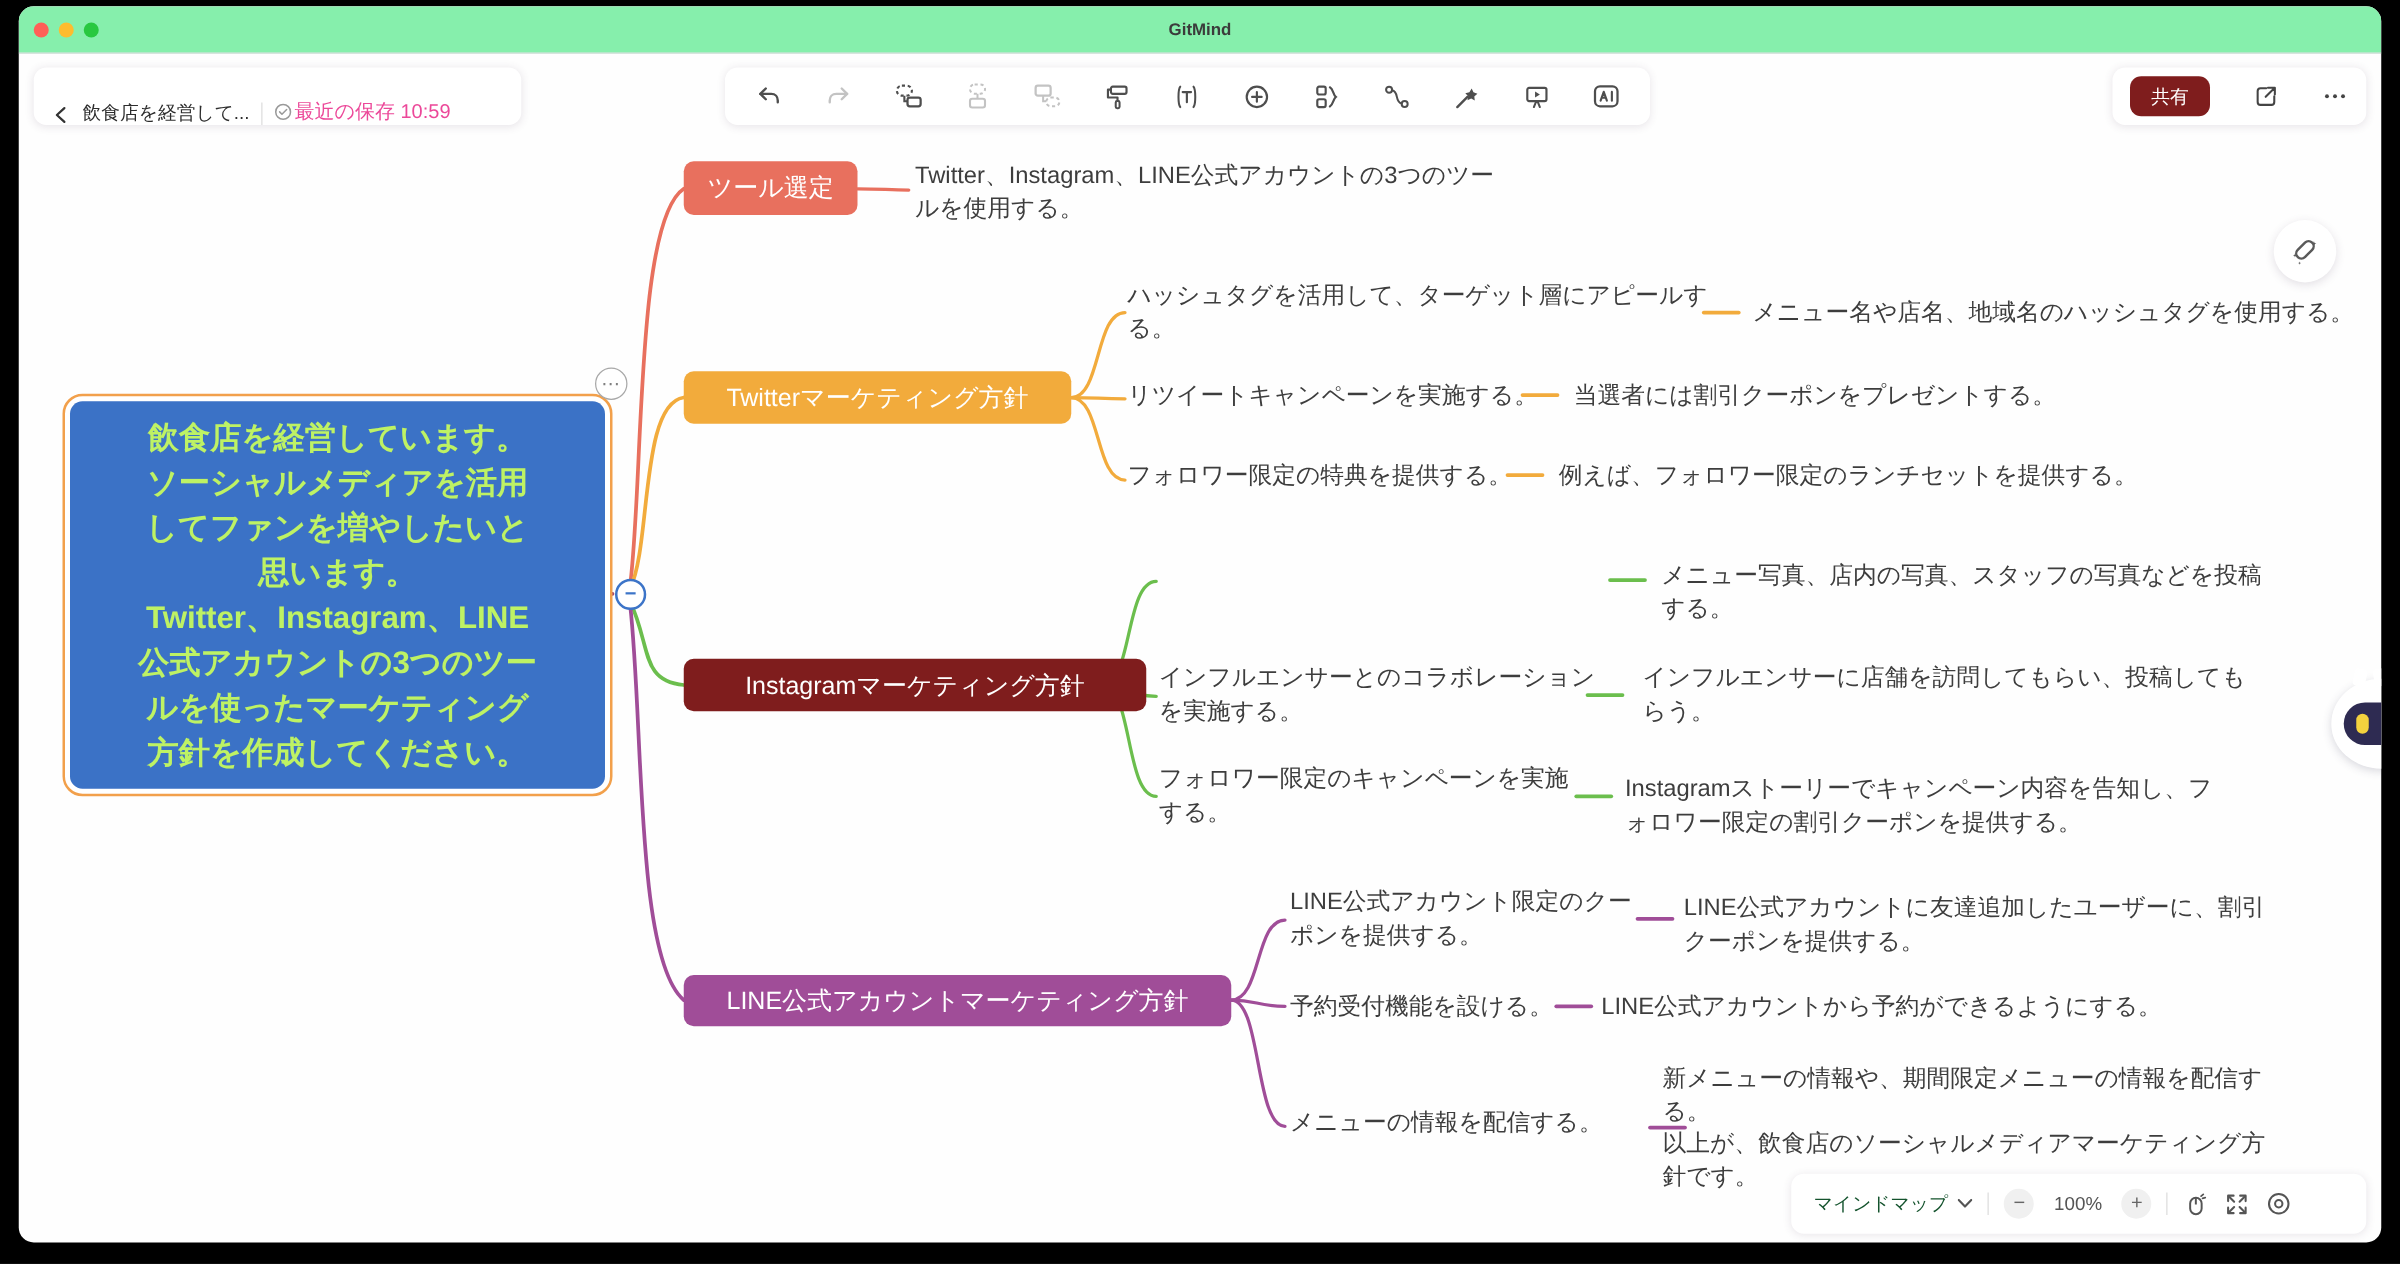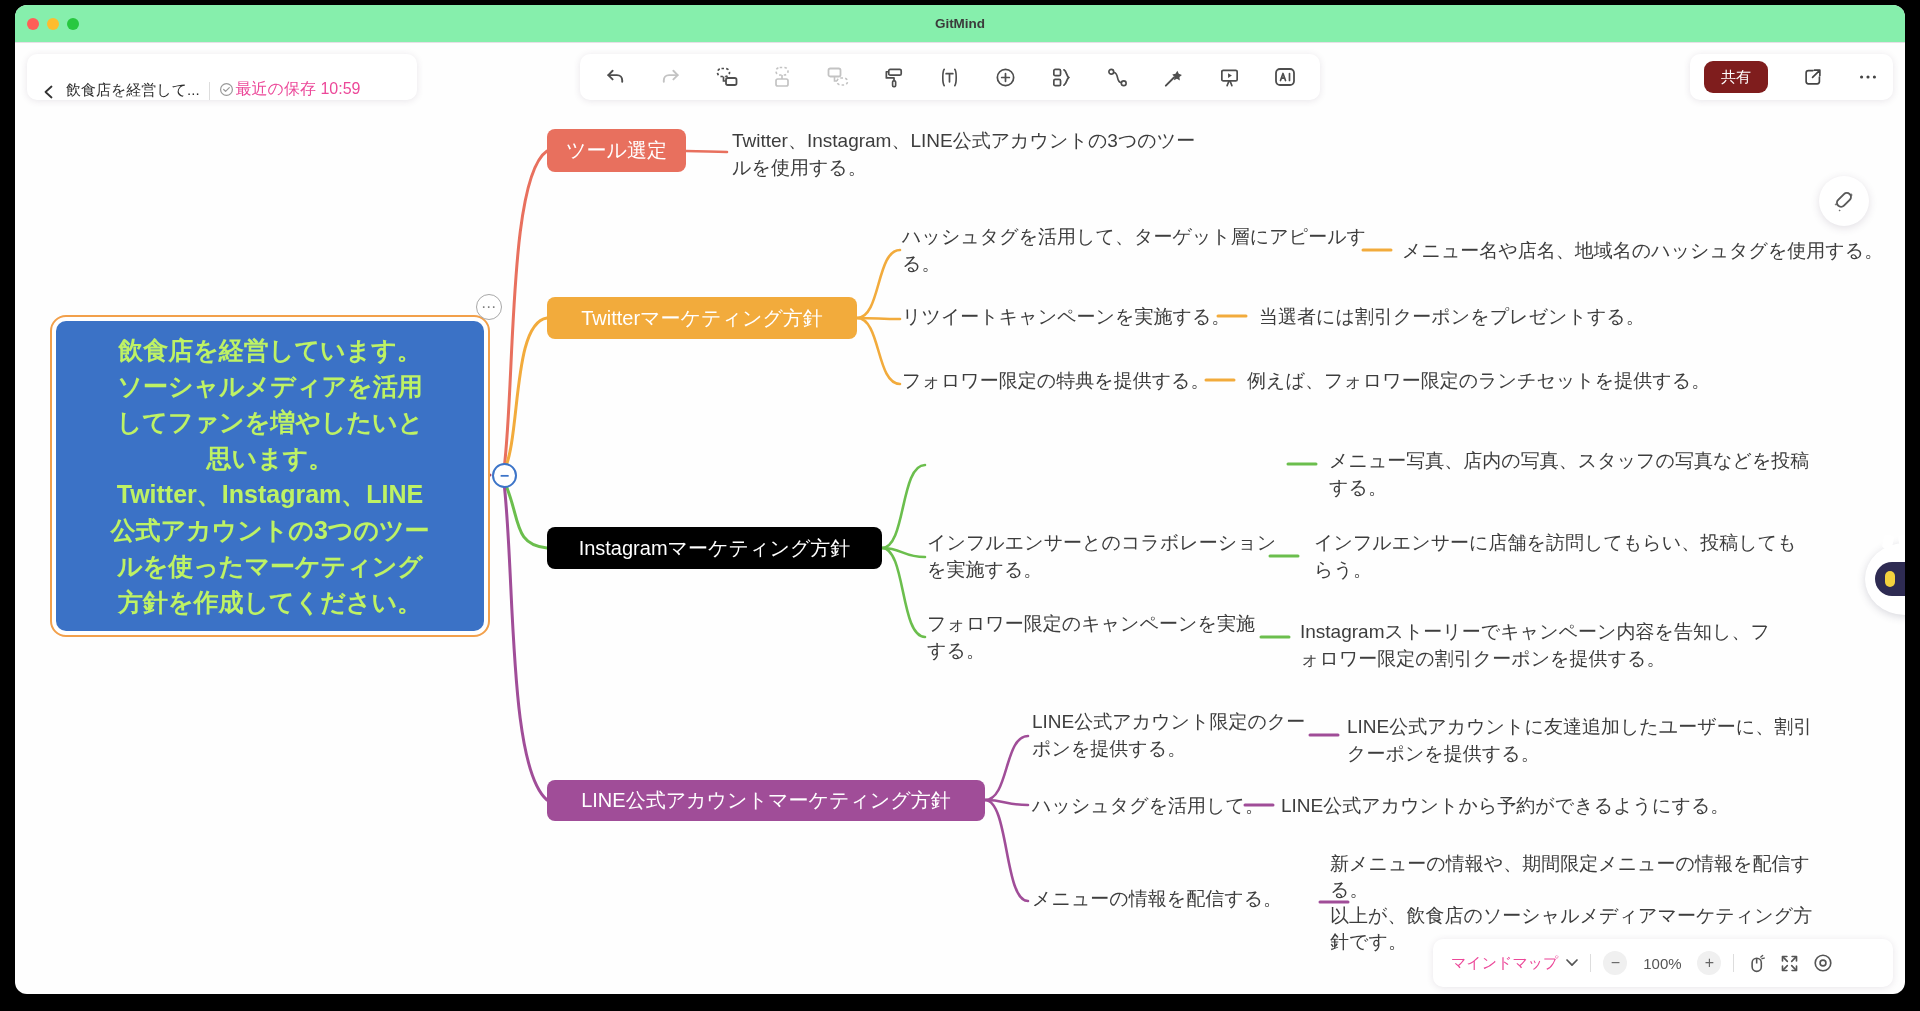--- a/index.html
+++ b/index.html
@@ -27,21 +27,21 @@
   .root-node { position:absolute; left:35px; top:310px; width:440px; height:322px; background:#fff; border:2.5px solid #F2A04B; border-radius:16px; padding:4px; }
   .root-inner { width:100%; height:100%; background:#3B72C6; border-radius:10px; display:flex; align-items:center; justify-content:center; text-align:center; color:#bef264; font-size:25px; font-weight:600; line-height:36px; white-space:pre-line; }
   .pill { position:absolute; border-radius:8px; color:#fff; font-size:20px; display:flex; align-items:center; justify-content:center; white-space:nowrap; }
   .leaf { position:absolute; font-size:19px; line-height:27px; color:#3d3d3d; white-space:pre-line; }
   .more-dot { position:absolute; left:461px; top:289px; width:26px; height:26px; background:#fff; border:1.5px solid #a8a8a8; border-radius:50%; color:#7f7f7f; font-size:15px; display:flex; align-items:center; justify-content:center; letter-spacing:1px; }
   .collapse { position:absolute; left:477px; top:458px; width:25px; height:25px; background:#fff; border:2px solid #3C74C8; border-radius:50%; color:#3C74C8; font-size:16px; font-weight:700; display:flex; align-items:center; justify-content:center; }
   
   .zoom-card { left:1418px; top:934px; width:460px; height:48px; padding:0 18px; gap:12px; font-size:15px; color:#555; }
   .circle-btn { width:24px; height:24px; border-radius:50%; background:#F0F0F0; color:#666; font-size:16px; display:flex; align-items:center; justify-content:center; }
   .zoom-val { font-size:15px; color:#555; min-width:46px; text-align:center; }
-  .mode-sel { display:flex; align-items:center; gap:8px; color:#ec4899; }
+  .mode-sel { display:flex; align-items:center; gap:8px; color:#14532d; }
   .mascot { position:absolute; right:-40px; top:538px; width:80px; height:72px; background:#fff; border-radius:50%; box-shadow:0 2px 8px rgba(60,60,90,.2); }
   .mascot-face { position:absolute; left:10px; top:19px; width:58px; height:34px; background:#2E2B52; border-radius:17px; }
   .mascot-eye { position:absolute; top:9px; width:10px; height:16px; border-radius:5px; background:#F4D23E; }
   .mascot-ear { position:absolute; top:-8px; width:10px; height:14px; background:#fff; border-radius:3px; transform:rotate(12deg); }
 </style>
 </head>
 <body>
 
 <div id="screen">
   <div class="window">
@@ -222,21 +222,21 @@
 Twitter、Instagram、LINE
 公式アカウントの3つのツー
 ルを使ったマーケティング
 方針を作成してください。</div>
     </div>
     <div class="more-dot">⋯</div>
     <div class="collapse">−</div>
 
     <div class="pill" style="left:532px;top:124px;width:139px;height:43px;background:#E8705E">ツール選定</div>
     <div class="pill" style="left:532px;top:292px;width:310px;height:42px;background:#F2AB3C">Twitterマーケティング方針</div>
-    <div class="pill" style="left:532px;top:522px;width:335px;height:42px;background:#000000">Instagramマーケティング方針</div>
+    <div class="pill" style="left:532px;top:522px;width:370px;height:42px;background:#7f1d1d">Instagramマーケティング方針</div>
     <div class="pill" style="left:532px;top:775px;width:438px;height:41px;background:#A04D98">LINE公式アカウントマーケティング方針</div>
 
     <div class="leaf" style="left:717px;top:122px">Twitter、Instagram、LINE公式アカウントの3つのツー
 ルを使用する。</div>
 
     <div class="leaf" style="left:887px;top:218px">ハッシュタグを活用して、ターゲット層にアピールす
 る。</div>
     <div class="leaf" style="left:1387px;top:232px">メニュー名や店名、地域名のハッシュタグを使用する。</div>
     <div class="leaf" style="left:887px;top:298px">リツイートキャンペーンを実施する。</div>
     <div class="leaf" style="left:1244px;top:298px">当選者には割引クーポンをプレゼントする。</div>
@@ -251,21 +251,21 @@
 らう。</div>
     <div class="leaf" style="left:912px;top:605px">フォロワー限定のキャンペーンを実施
 する。</div>
     <div class="leaf" style="left:1285px;top:613px">Instagramストーリーでキャンペーン内容を告知し、フ
 ォロワー限定の割引クーポンを提供する。</div>
 
     <div class="leaf" style="left:1017px;top:703px">LINE公式アカウント限定のクー
 ポンを提供する。</div>
     <div class="leaf" style="left:1332px;top:708px">LINE公式アカウントに友達追加したユーザーに、割引
 クーポンを提供する。</div>
-    <div class="leaf" style="left:1017px;top:787px">ハッシュタグを活用して。</div>
+    <div class="leaf" style="left:1017px;top:787px">予約受付機能を設ける。</div>
     <div class="leaf" style="left:1266px;top:787px">LINE公式アカウントから予約ができるようにする。</div>
     <div class="leaf" style="left:1017px;top:880px">メニューの情報を配信する。</div>
     <div class="leaf" style="left:1315px;top:846px;line-height:26px">新メニューの情報や、期間限定メニューの情報を配信す
 る。
 以上が、飲食店のソーシャルメディアマーケティング方
 針です。</div>
 
     <div class="mascot">
       <div class="mascot-ear" style="left:18px"></div>
       <div class="mascot-ear" style="left:34px;transform:rotate(-10deg)"></div>

